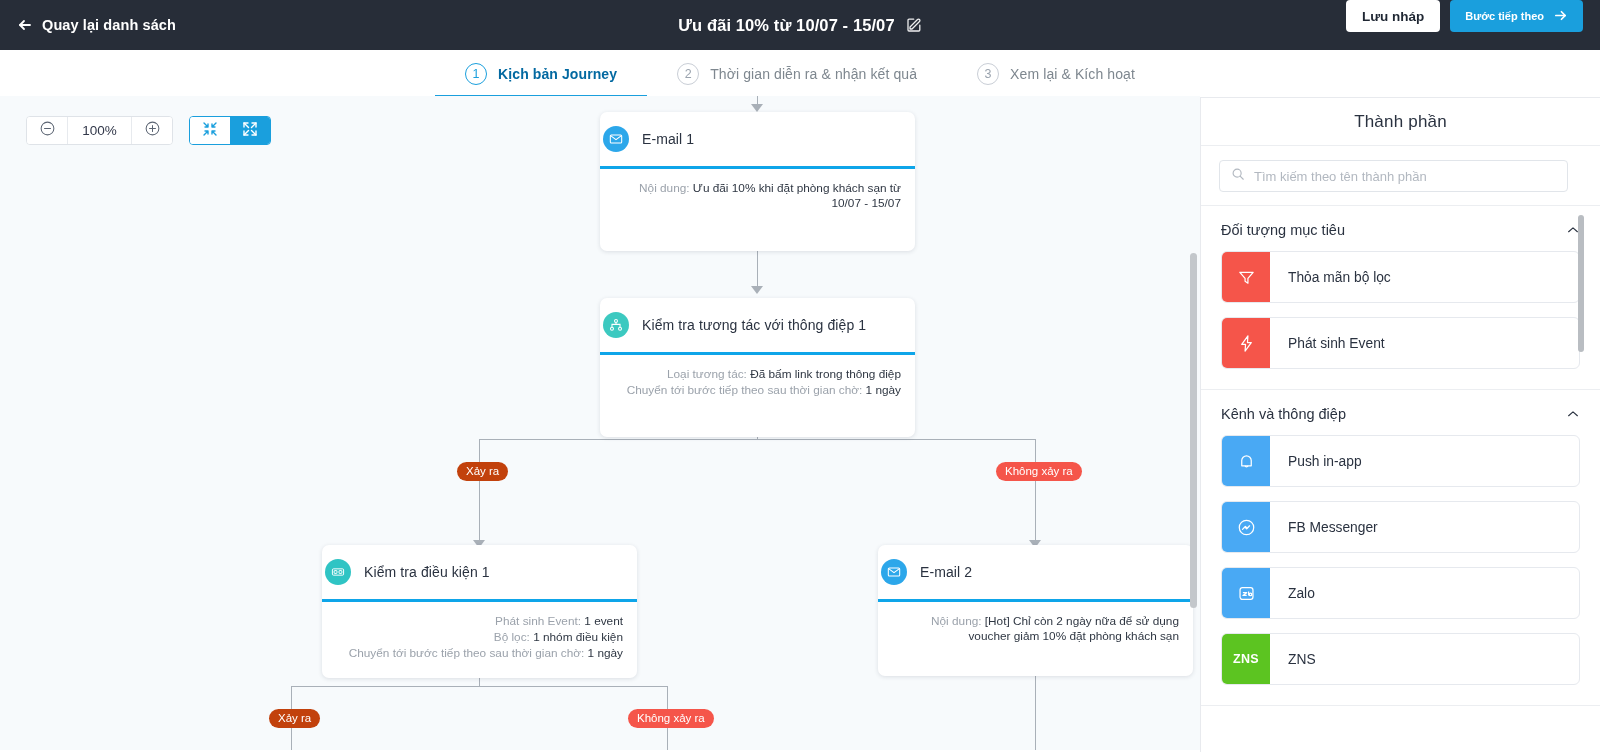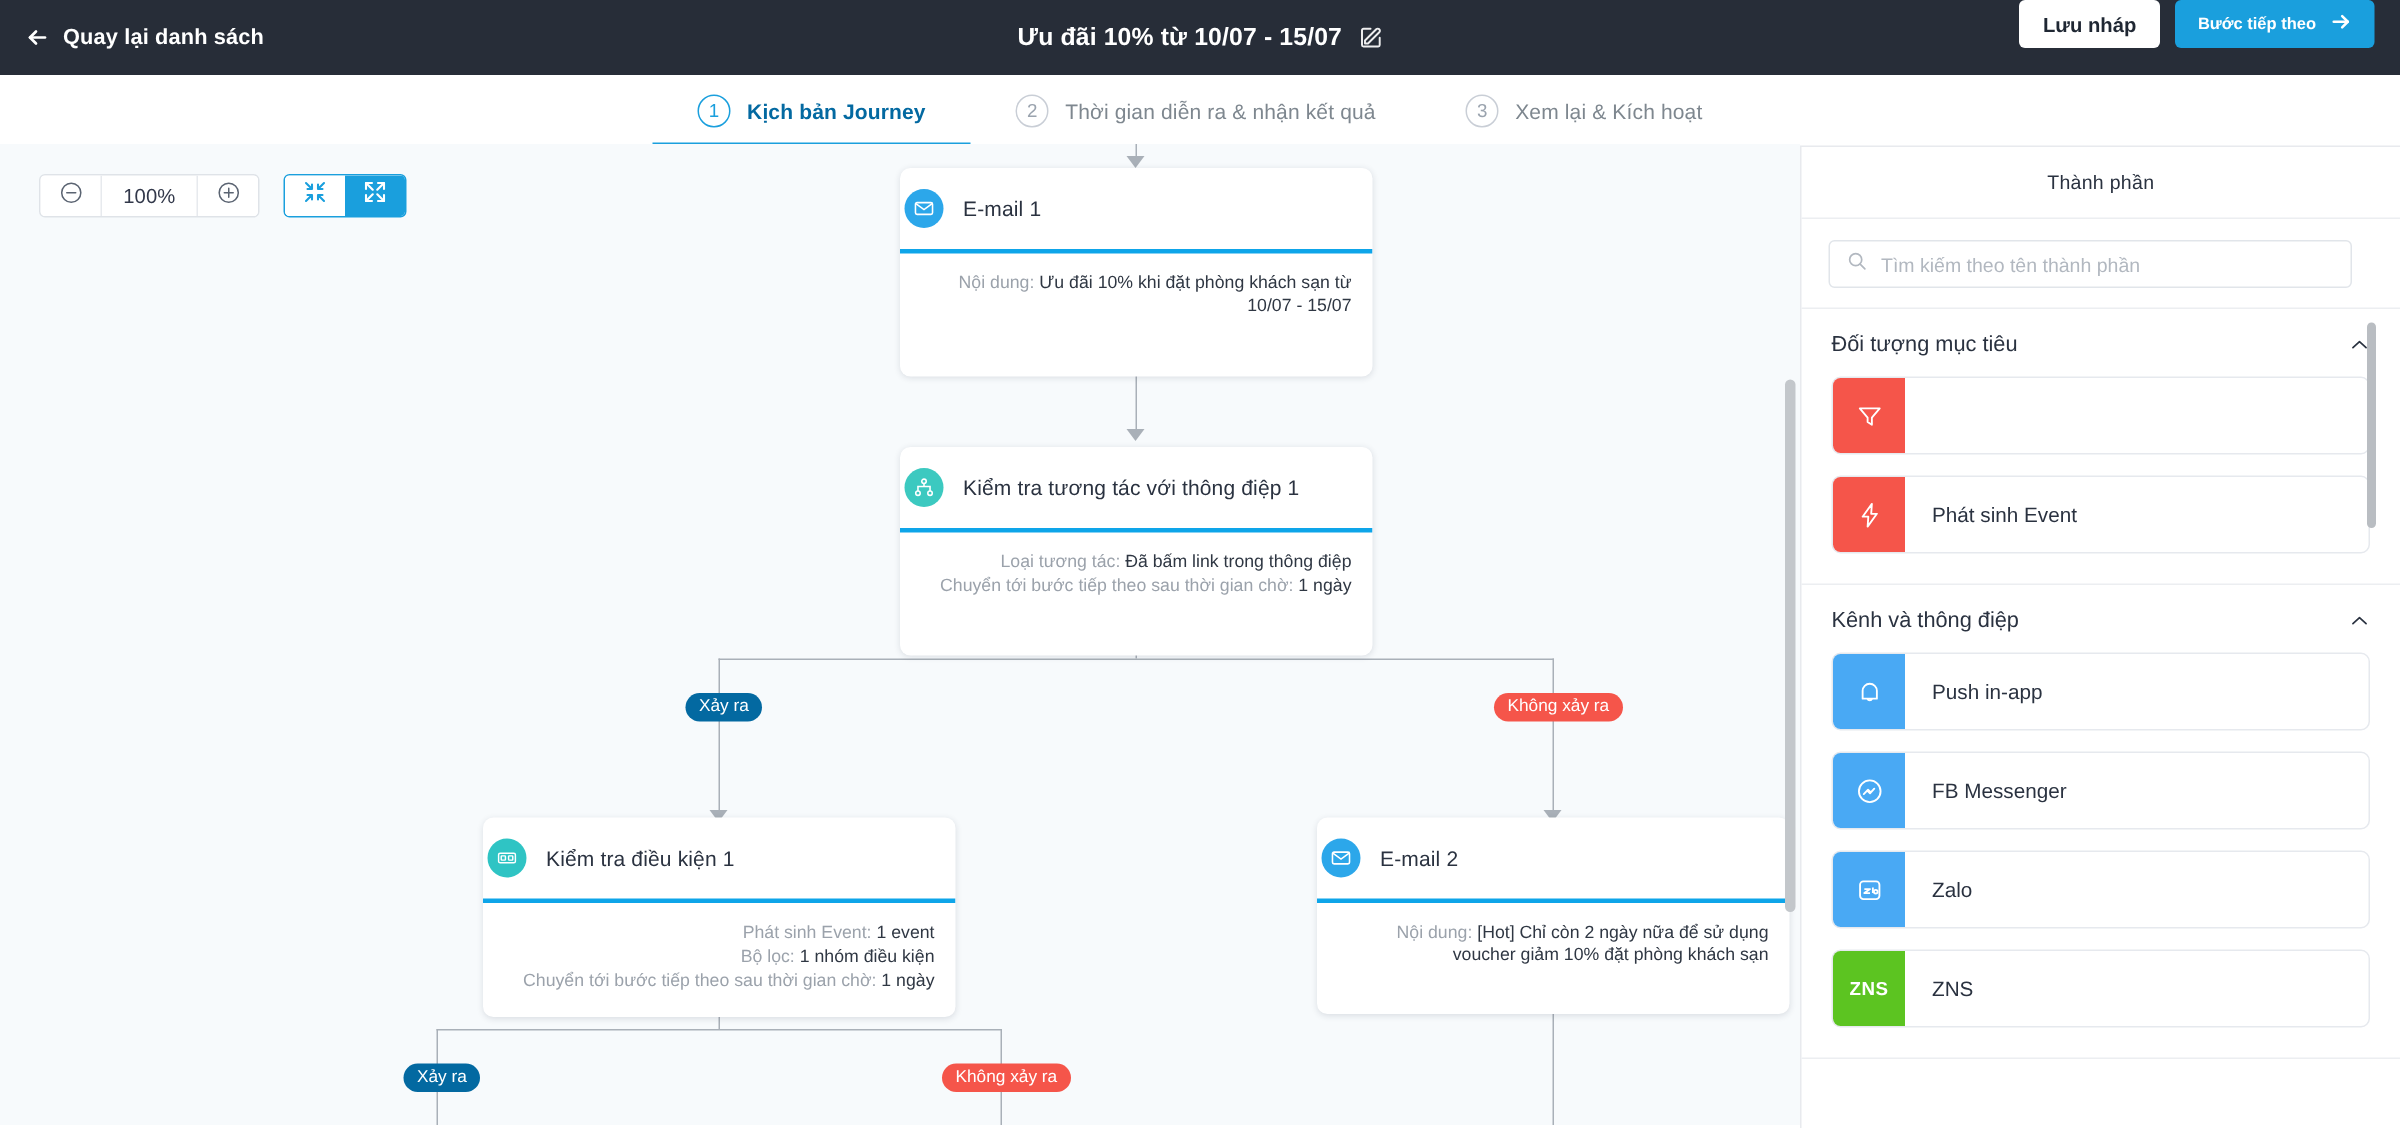--- a/index.html
+++ b/index.html
@@ -136,31 +136,31 @@
   .conn-h { height: 1px; }
   .arrow {
     position: absolute; width: 0; height: 0;
     border-left: 6px solid transparent; border-right: 6px solid transparent;
     border-top: 8px solid #a9b0b8;
   }
   .pill {
     position: absolute; height: 19px; line-height: 19px; padding: 0 9px;
     border-radius: 10px; color: #fff; font-size: 11.5px; white-space: nowrap;
   }
-  .pill.yes { background: #0369a1; }
+  .pill.yes { background: #c2410c; }
   .pill.no  { background: #f5554a; }
 
   
   .panel {
     position: absolute; left: 1200px; top: 98px; width: 400px; height: 654px;
     background: #ffffff; border-left: 1px solid #e8eaee;
   }
   .panel-title {
     height: 48px; line-height: 48px; text-align: center;
-    font-size: 13px; color: #2a3240; border-bottom: 1px solid #eceef1;
+    font-size: 17px; color: #2a3240; border-bottom: 1px solid #eceef1;
     letter-spacing: .2px;
   }
   .panel-search { padding: 14px 32px 13px 18px; border-bottom: 1px solid #eceef1; }
   .search-wrap {
     display: flex; align-items: center; gap: 9px; height: 32px;
     border: 1px solid #e1e5ea; border-radius: 4px; padding: 0 11px;
     background: #fff;
   }
   .search-wrap svg { width: 14px; height: 14px; flex: none; }
   .search-wrap input {
@@ -435,20 +435,21 @@
           <path d="M3 10l5-4.5 5 4.5"></path>
         </svg>
       </span>
     </div>
     <div class="comp">
       <span class="comp-ico" style="background:#f5554a">
         <svg viewBox="0 0 20 20" fill="none" stroke="#ffffff" stroke-width="1.3" stroke-linejoin="round">
           <path d="M3 4.5h14L11.5 11v5L8.5 14v-3L3 4.5z"></path>
         </svg>
       </span>
+      <span class="comp-label">Thỏa mãn bộ lọc</span>
     </div>
     <div class="comp">
       <span class="comp-ico" style="background:#f5554a">
         <svg viewBox="0 0 20 20" fill="none" stroke="#ffffff" stroke-width="1.3" stroke-linejoin="round">
           <path d="M11.5 2L5 11h4l-.5 7L15 9h-4l.5-7z"></path>
         </svg>
       </span>
       <span class="comp-label">Phát sinh Event</span>
     </div>
   </div>

